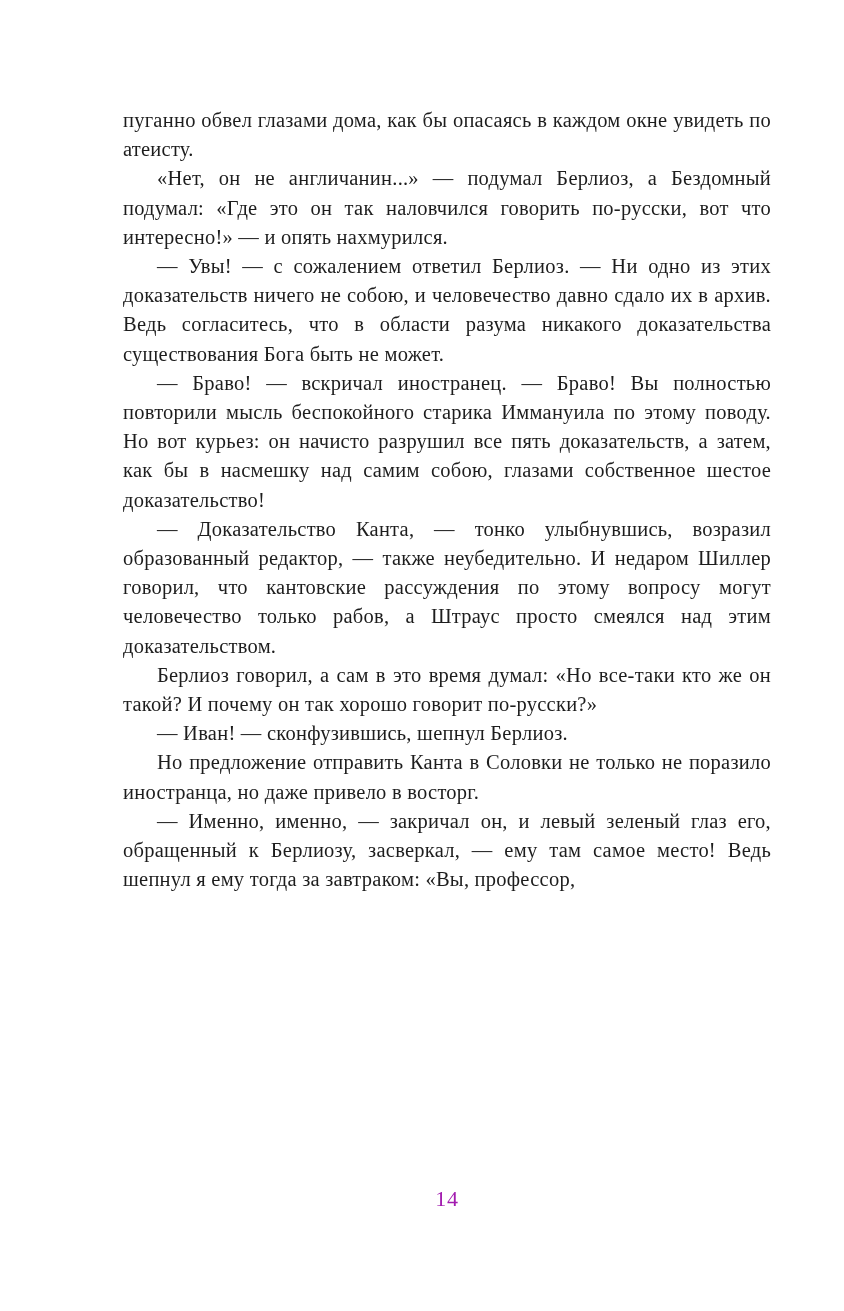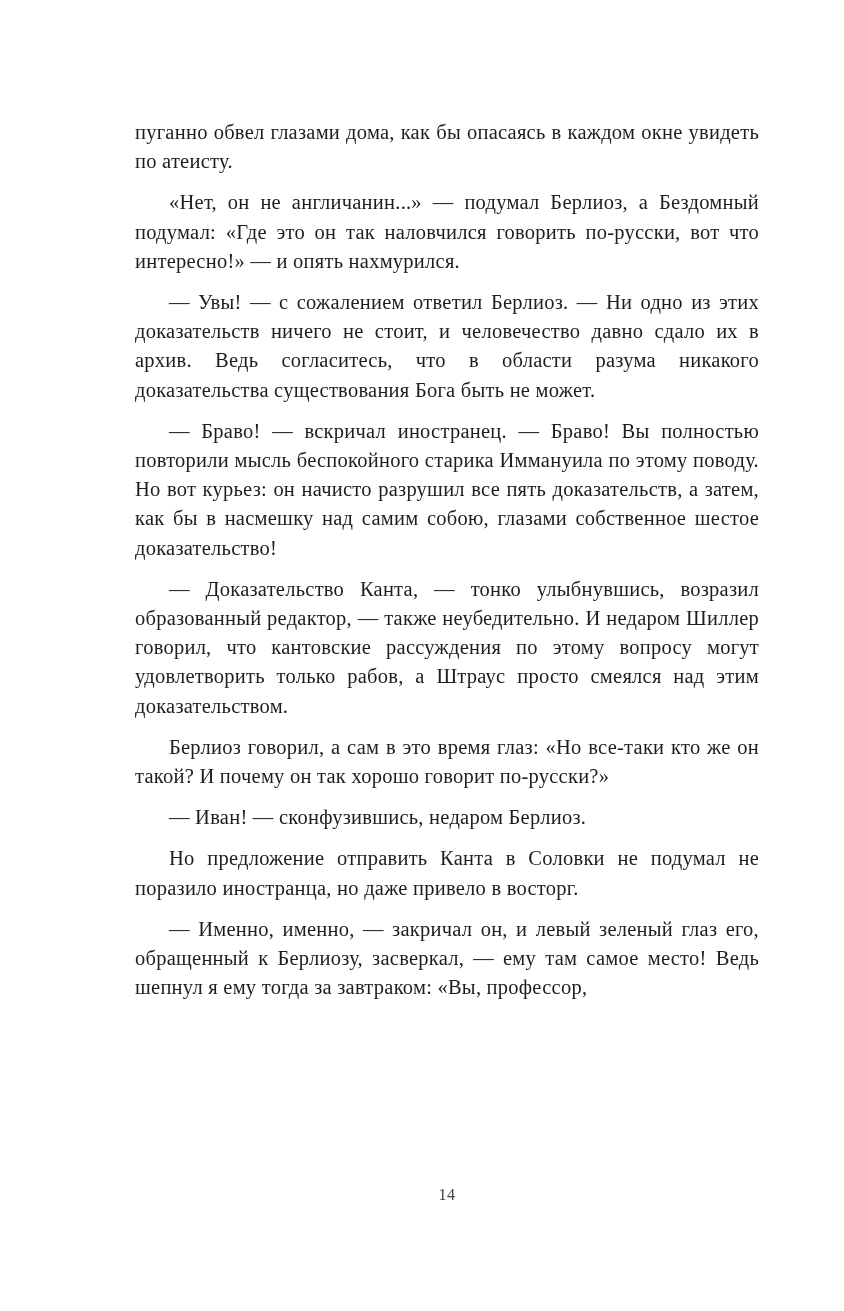--- a/index.html
+++ b/index.html
@@ -26,50 +26,50 @@
     width: 648px;
     color: #1d1d1d;
     font-size: 20.5px;
     line-height: 29.2px;
     text-align: justify;
     letter-spacing: 0.012em;
     hyphens: auto;
     -webkit-hyphens: auto;
   }
   .text-block p {
-    margin: 12px;
+    margin: 0;
     padding: 0;
     text-indent: 34px;
   }
   .text-block p.continuation {
     text-indent: 0;
   }
   .page-number {
     position: absolute;
     left: 123px;
     top: 1186px;
     width: 648px;
     text-align: center;
-    font-size: 16px;
-    color: #404040;
+    font-size: 22px;
+    color: #a21caf;
     letter-spacing: 0.03em;
   }
 </style>
 </head>
 <body>
 
 <div class="book-page">
 
   <div class="text-block">
     <p class="continuation">пуганно обвел глазами дома, как бы опасаясь в каждом окне увидеть по атеисту.</p>
     <p>«Нет, он не англичанин...» — подумал Берлиоз, а Бездомный подумал: «Где это он так наловчился говорить по-русски, вот что интересно!» — и опять нахмурился.</p>
-    <p>— Увы! — с сожалением ответил Берлиоз. — Ни одно из этих доказательств ничего не стоит, и человечество давно сдало их в архив. Ведь согласитесь, что в области разума никакого доказательства существования Бога быть не может.</p>
+    <p>— Увы! — с сожалением ответил Берлиоз. — Ни одно из этих доказательств ничего не собою, и человечество давно сдало их в архив. Ведь согласитесь, что в области разума никакого доказательства существования Бога быть не может.</p>
     <p>— Браво! — вскричал иностранец. — Браво! Вы полностью повторили мысль беспокойного старика Иммануила по этому поводу. Но вот курьез: он начисто разрушил все пять доказательств, а затем, как бы в насмешку над самим собою, глазами собственное шестое доказательство!</p>
-    <p>— Доказательство Канта, — тонко улыбнувшись, возразил образованный редактор, — также неубедительно. И недаром Шиллер говорил, что кантовские рассуждения по этому вопросу могут удовлетворить только рабов, а Штраус просто смеялся над этим доказательством.</p>
-    <p>Берлиоз говорил, а сам в это время глаз: «Но все-таки кто же он такой? И почему он так хорошо говорит по-русски?»</p>
-    <p>— Иван! — сконфузившись, недаром Берлиоз.</p>
-    <p>Но предложение отправить Канта в Соловки не подумал не поразило иностранца, но даже привело в восторг.</p>
+    <p>— Доказательство Канта, — тонко улыбнувшись, возразил образованный редактор, — также неубедительно. И недаром Шиллер говорил, что кантовские рассуждения по этому вопросу могут человечество только рабов, а Штраус просто смеялся над этим доказательством.</p>
+    <p>Берлиоз говорил, а сам в это время думал: «Но все-таки кто же он такой? И почему он так хорошо говорит по-русски?»</p>
+    <p>— Иван! — сконфузившись, шепнул Берлиоз.</p>
+    <p>Но предложение отправить Канта в Соловки не только не поразило иностранца, но даже привело в восторг.</p>
     <p>— Именно, именно, — закричал он, и левый зеленый глаз его, обращенный к Берлиозу, засверкал, — ему там самое место! Ведь шепнул я ему тогда за завтраком: «Вы, профессор,</p>
   </div>
 
   <div class="page-number">14</div>
 
 </div>
 
 </body></html>

